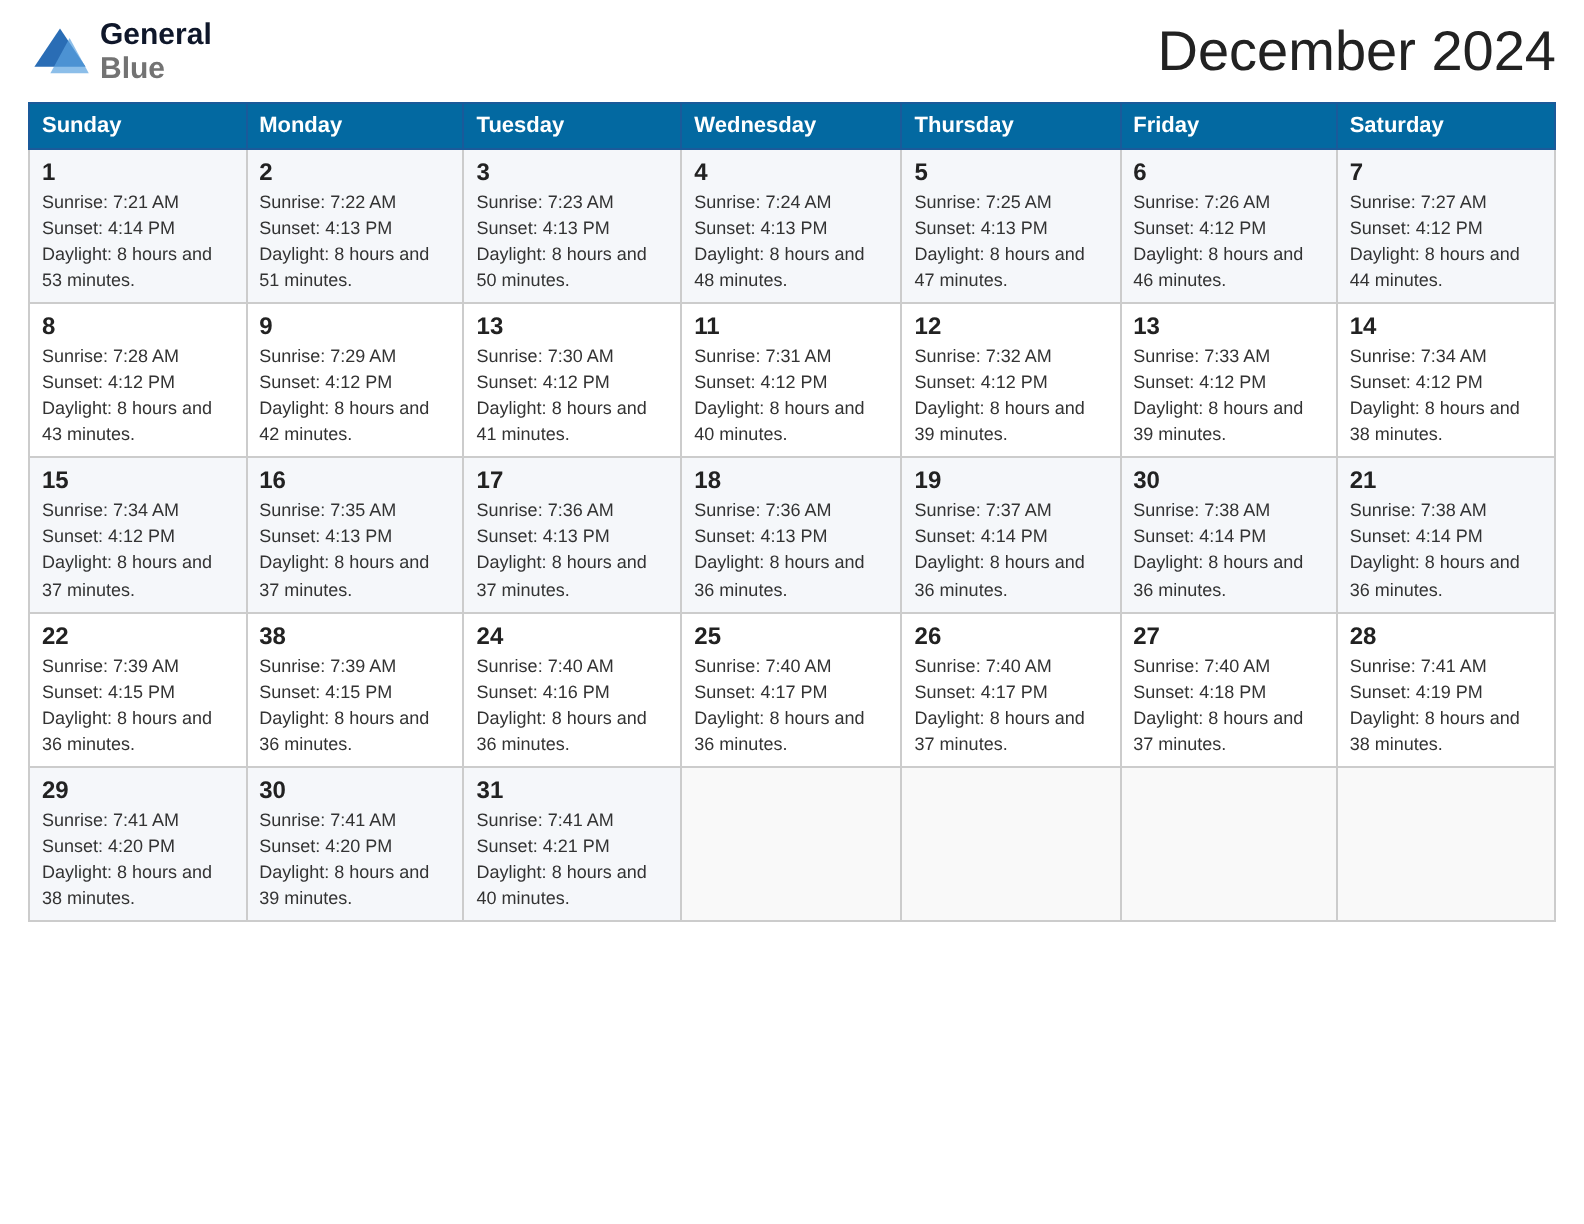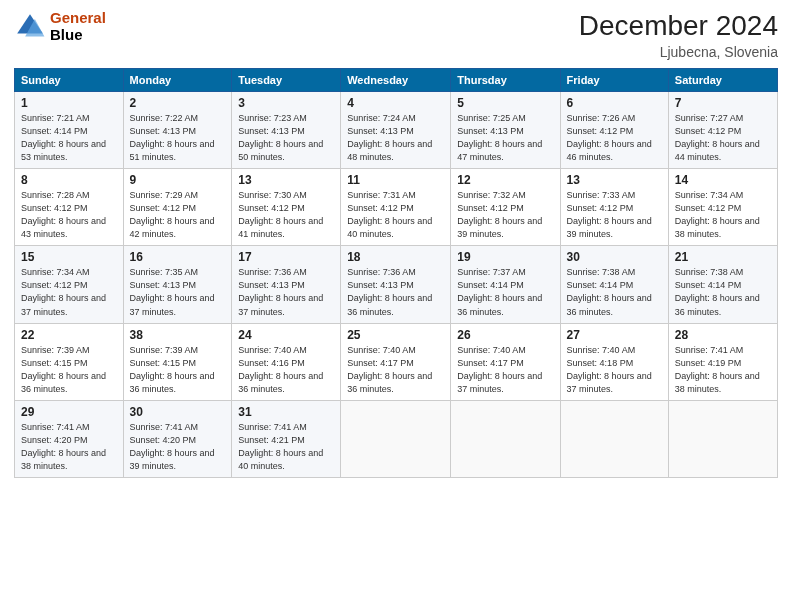--- a/index.html
+++ b/index.html
@@ -25,22 +25,22 @@
       align-items: center;
       gap: 4px;
     }
     .logo-text {
       display: flex;
       flex-direction: column;
       font-size: 15px;
       font-weight: bold;
       line-height: 1.1;
     }
-    .logo-text .general { color: #c2410c; }
-    .logo-text .blue { color: #000000; }
+    .logo-text .general { color: #0f172a; }
+    .logo-text .blue { color: #737373; }
     .logo-icon {
       width: 32px;
       height: 32px;
     }
     .title-block {
       text-align: right;
     }
     .month-title {
       font-size: 28px;
       font-weight: normal;
@@ -105,21 +105,20 @@
         <polygon points="20,4 36,28 4,28" fill="#2a6db5"></polygon>
         <polygon points="26,10 38,32 14,32" fill="#5ba3e0" opacity="0.7"></polygon>
       </svg>
       <div class="logo-text">
         <span class="general">General</span>
         <span class="blue">Blue</span>
       </div>
     </div>
     <div class="title-block">
       <div class="month-title">December 2024</div>
-      <div class="location">Ljubecna, Slovenia</div>
     </div>
   </div>
 
   <table>
     <thead>
       <tr id="weekday-header">
           <th>Sunday</th>
           <th>Monday</th>
           <th>Tuesday</th>
           <th>Wednesday</th>

